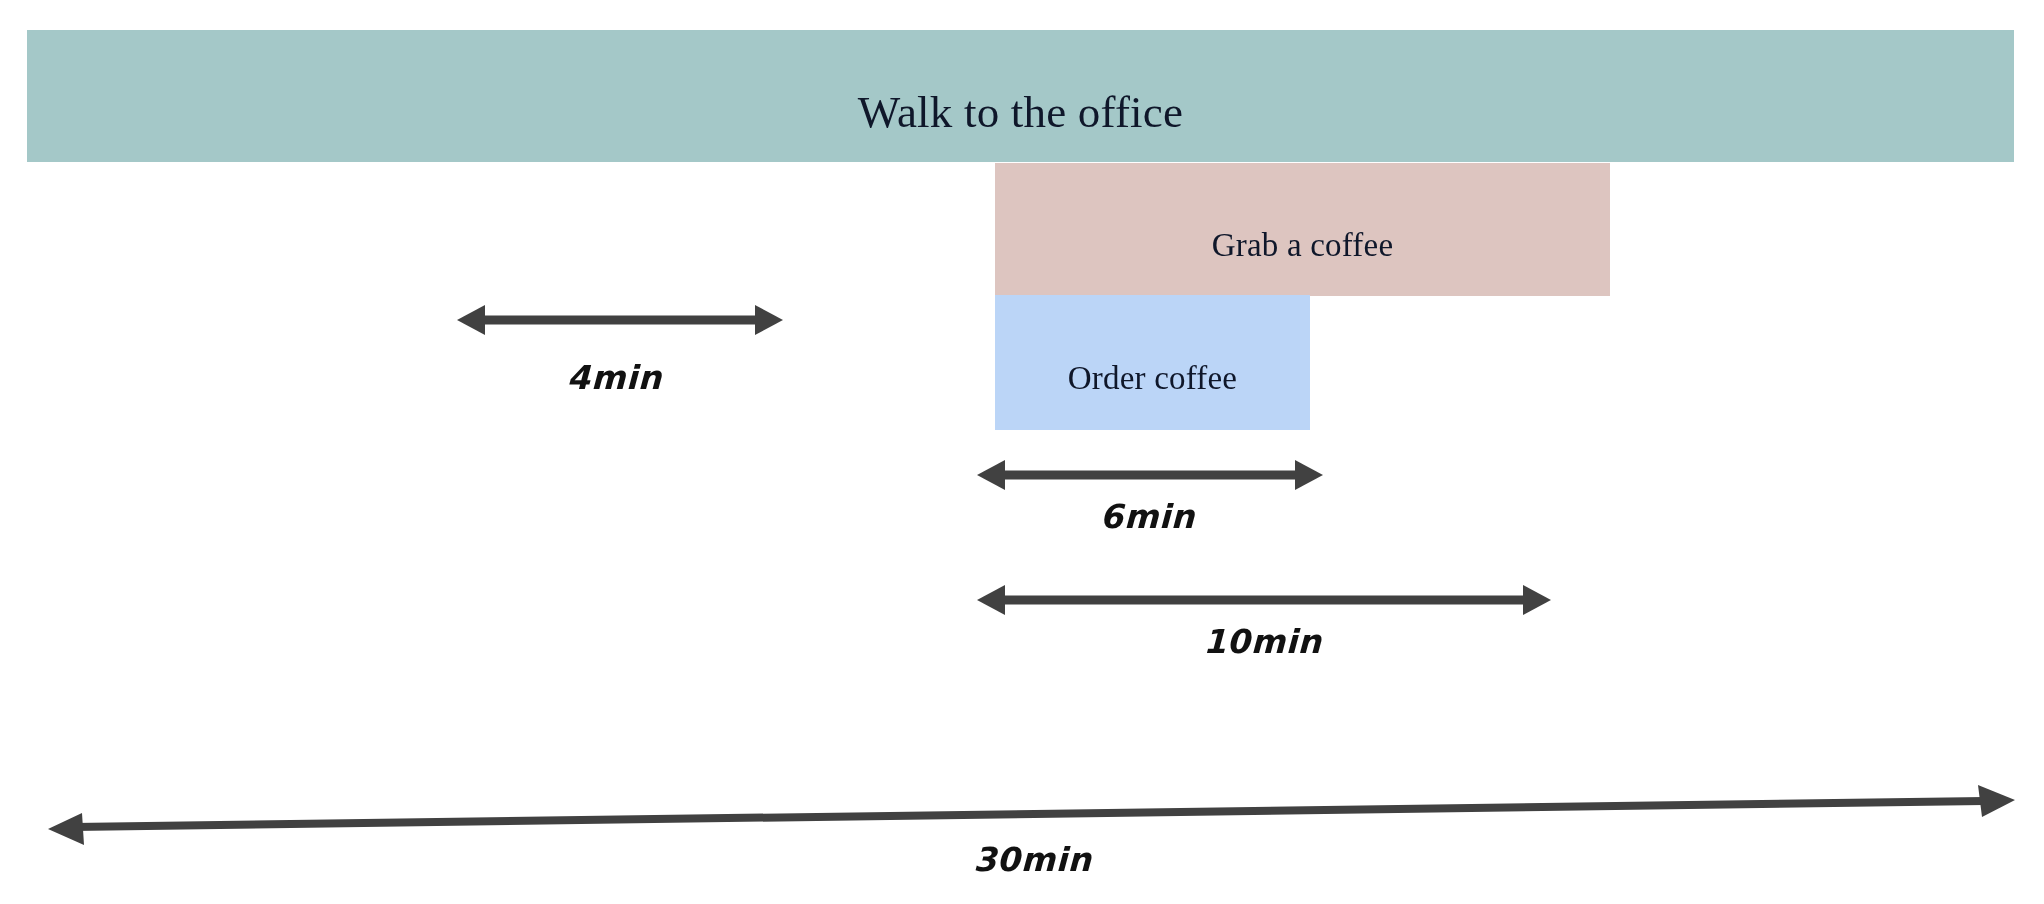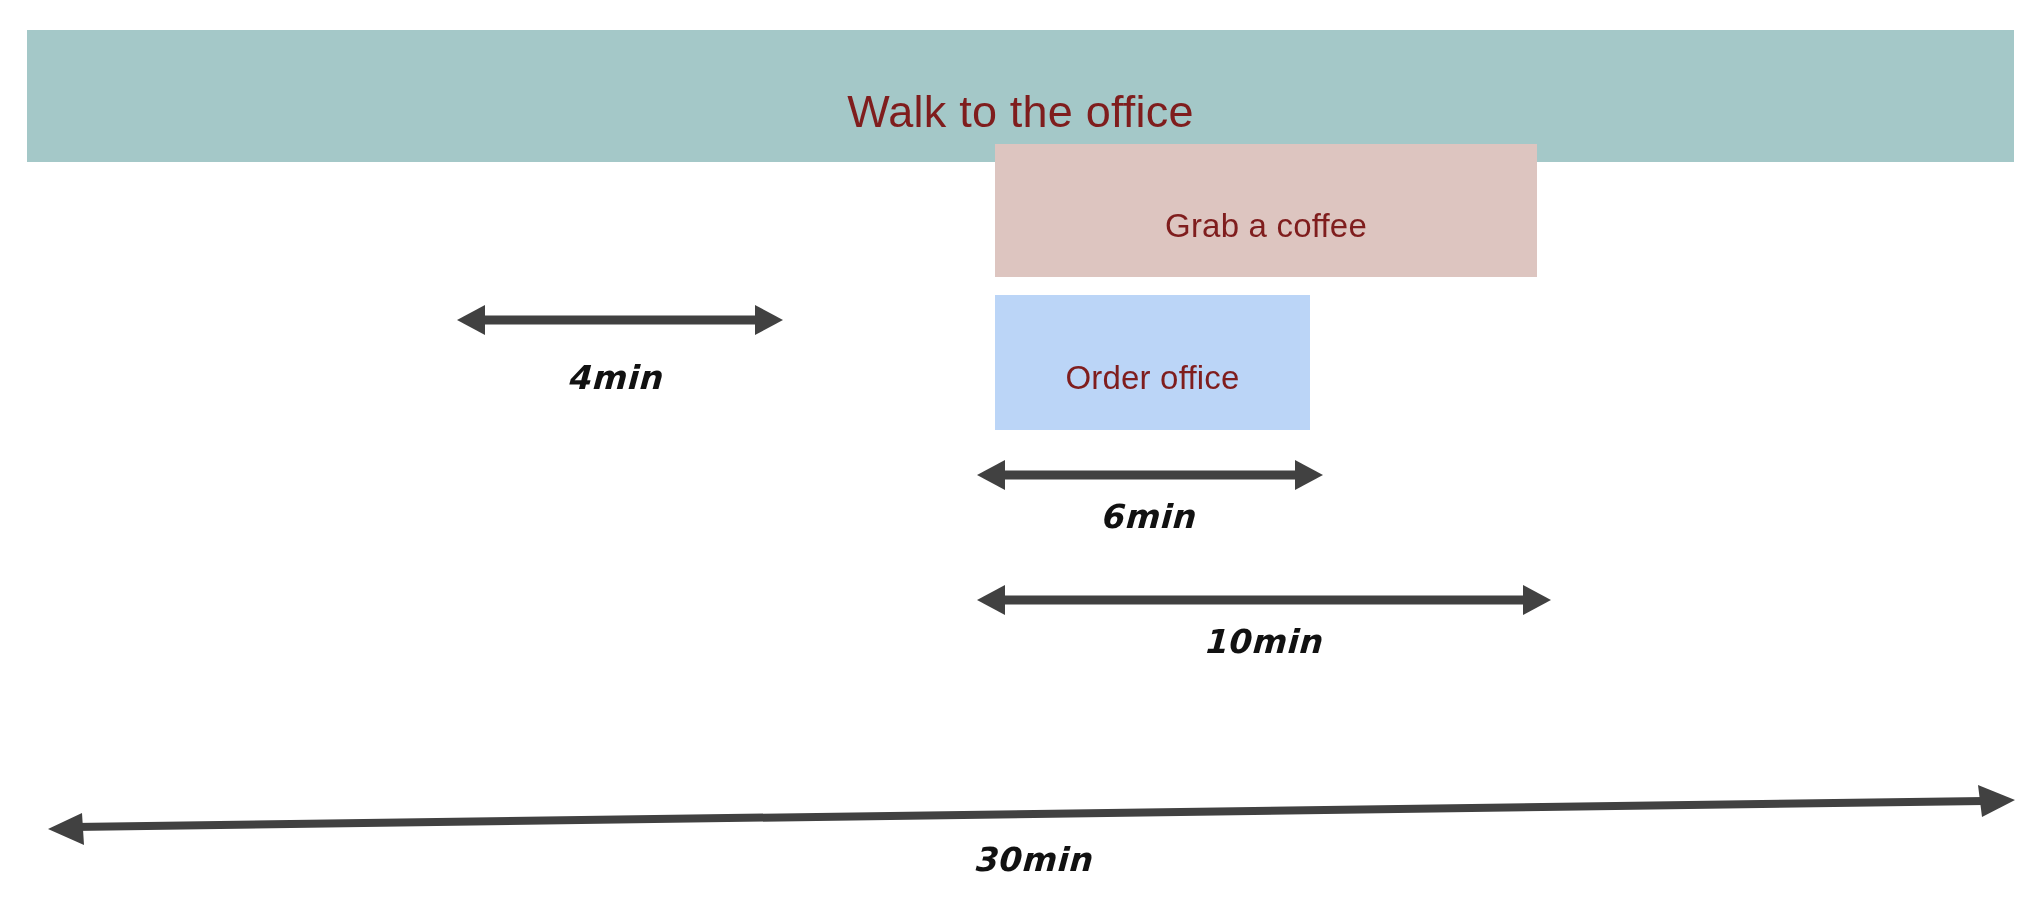--- a/index.html
+++ b/index.html
@@ -19,22 +19,22 @@
     overflow: hidden;
   }
   .bar {
     position: absolute;
     display: flex;
     align-items: center;
     justify-content: center;
     box-sizing: border-box;
   }
   .bar-label {
-    font-family: Liberation Sans, sans-serif;
-    color: #7f1d1d;
+    font-family: Liberation Serif, serif;
+    color: #0f172a;
     white-space: nowrap;
     letter-spacing: 0.2px;
     margin-top: 31px;
   }
   #bar-walk {
     left: 27px;
     top: 30px;
     width: 1987px;
     height: 132px;
     background: #a4c8c8;
@@ -45,22 +45,22 @@
   }
   #bar-pet {
     left: 465px;
     top: 162px;
     width: 305px;
     height: 133px;
     background: #f3cb9c;
   }
   #bar-grab {
     left: 995px;
-    top: 144px;
-    width: 542px;
+    top: 163px;
+    width: 615px;
     height: 133px;
     background: #ddc5c0;
   }
   #bar-order {
     left: 995px;
     top: 295px;
     width: 315px;
     height: 135px;
     background: #bbd5f7;
   }
@@ -95,21 +95,21 @@
   <div class="bar" id="bar-walk">
     <span class="bar-label">Walk to the office</span>
   </div>
 
 
   <div class="bar" id="bar-grab">
     <span class="bar-label">Grab a coffee</span>
   </div>
 
   <div class="bar" id="bar-order">
-    <span class="bar-label">Order office</span>
+    <span class="bar-label">Order coffee</span>
   </div>
 
   <svg class="measure-arrow" style="left:455px; top:300px;" width="330" height="40" viewBox="0 0 330 40">
     <line x1="24" y1="20" x2="306" y2="20" stroke="#414141" stroke-width="9"></line>
     <polygon points="2,20 30,5 30,35" fill="#414141"></polygon>
     <polygon points="328,20 300,5 300,35" fill="#414141"></polygon>
   </svg>
   <div class="measure-caption" style="left:497px; top:358px; width:240px;">4min</div>
 
   <svg class="measure-arrow" style="left:975px; top:455px;" width="350" height="40" viewBox="0 0 350 40">

